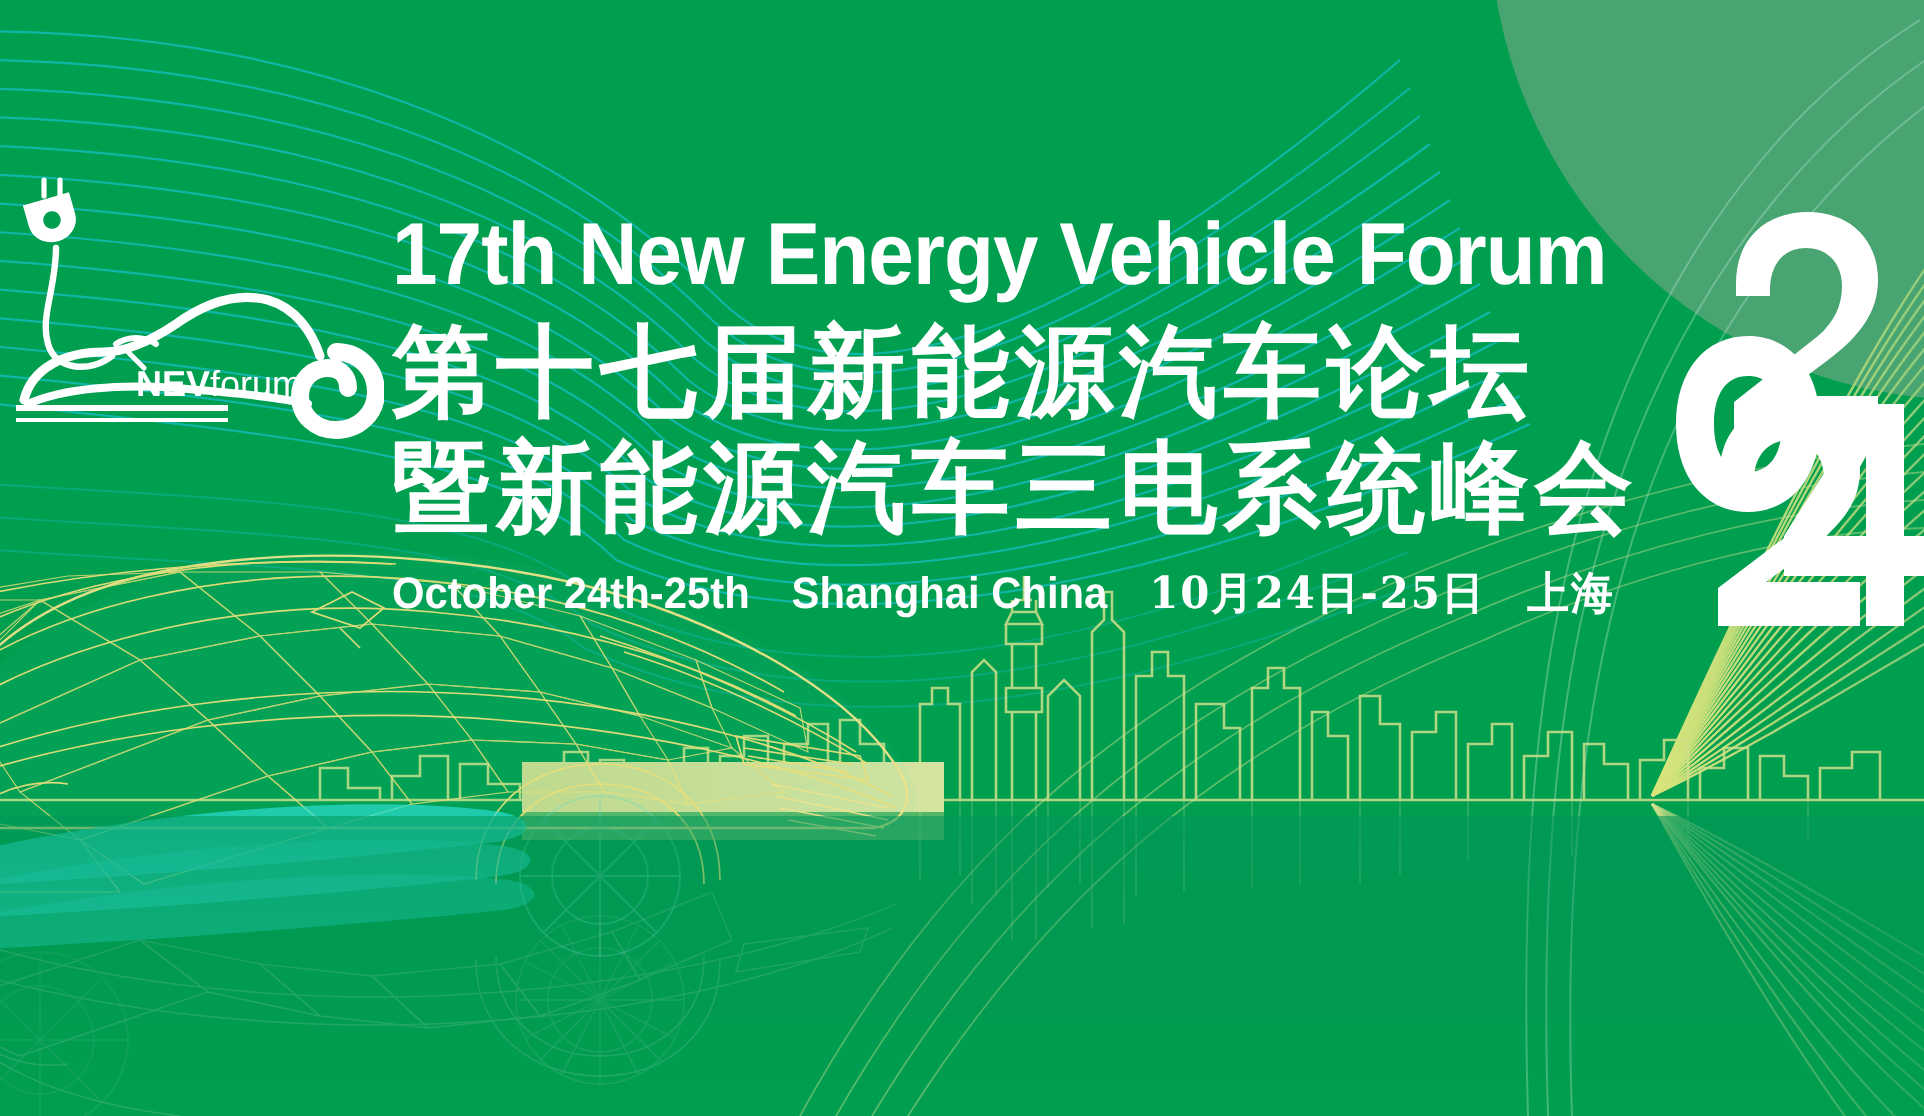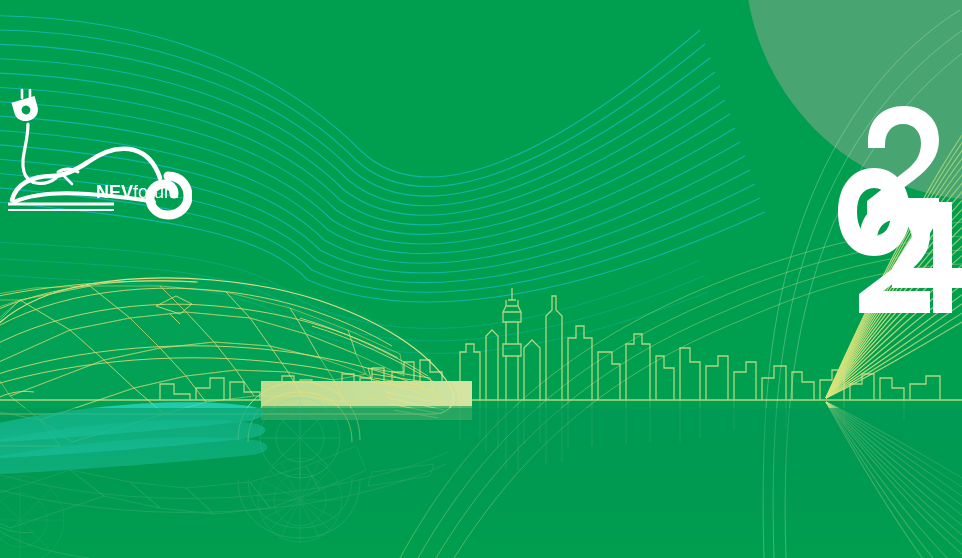--- a/index.html
+++ b/index.html
@@ -86,21 +86,20 @@
   #logo { position:absolute; left:2px; top:72px; width:190px; height:148px; }
   #logo svg { width:190px; height:148px; display:block; }
   #logo-word {
     position:absolute;
     left:68px; top:183px;
     color:#ffffff;
     font-size:18px;
     line-height:18px;
     letter-spacing:0px;
     white-space:nowrap;
-    margin-left:28px;
   }
   #logo-word .b { font-weight:bold; }
   #logo-word .n { font-weight:normal; }
 
   
   #year-mark { position:absolute; left:838px; top:102px; width:124px; height:216px; }
   #year-mark svg { width:124px; height:216px; display:block; }
 </style>
 </head>
 <body>
@@ -437,20 +436,35 @@
                C156,143 148,136 148,126 C148,118 154,112 162,112 C168,112 172,116 172,122" fill="none" stroke="#ffffff" stroke-width="9" stroke-linecap="round"></path>
 
       <path d="M6,132 L112,132" fill="none" stroke="#ffffff" stroke-width="3"></path>
       <path d="M6,138 L112,138" fill="none" stroke="#ffffff" stroke-width="2"></path>
     </svg>
   </div>
   <div id="logo-word">
     <span class="b">NEV</span><span class="n">forum</span>
   </div>
 
+  <div id="title-block">
+    <div id="title-en">17th New Energy Vehicle Forum</div>
+    <div id="title-cn1" class="title-cn">第十七届新能源汽车论坛</div>
+    <div id="title-cn2" class="title-cn">暨新能源汽车三电系统峰会</div>
+
+    <div id="date-line">
+      <span class="seg">October 24th-25th</span>
+      <span class="sep"></span>
+      <span class="seg">Shanghai China</span>
+      <span class="sep"></span>
+      <span class="seg cn">10月24日-25日</span>
+      <span class="sep"></span>
+      <span class="seg cn">上海</span>
+    </div>
+  </div>
 
   <div id="year-mark">
     <svg viewBox="0 0 124 216" xmlns="http://www.w3.org/2000/svg">
 
       <path d="M30,40 C30,16 46,4 66,4 C86,4 101,17 101,38 C101,54 92,66 76,78
                L52,96 L101,96 L101,118 L29,118 L29,99 L71,66 C79,59 83,51 83,41
                C83,30 76,22 65,22 C54,22 47,30 47,43 L47,46 L30,46 Z" fill="#ffffff"></path>
 
       <path d="M36,66 C57,66 72,83 72,110 C72,137 57,154 36,154
                C15,154 0,137 0,110 C0,83 15,66 36,66 Z

